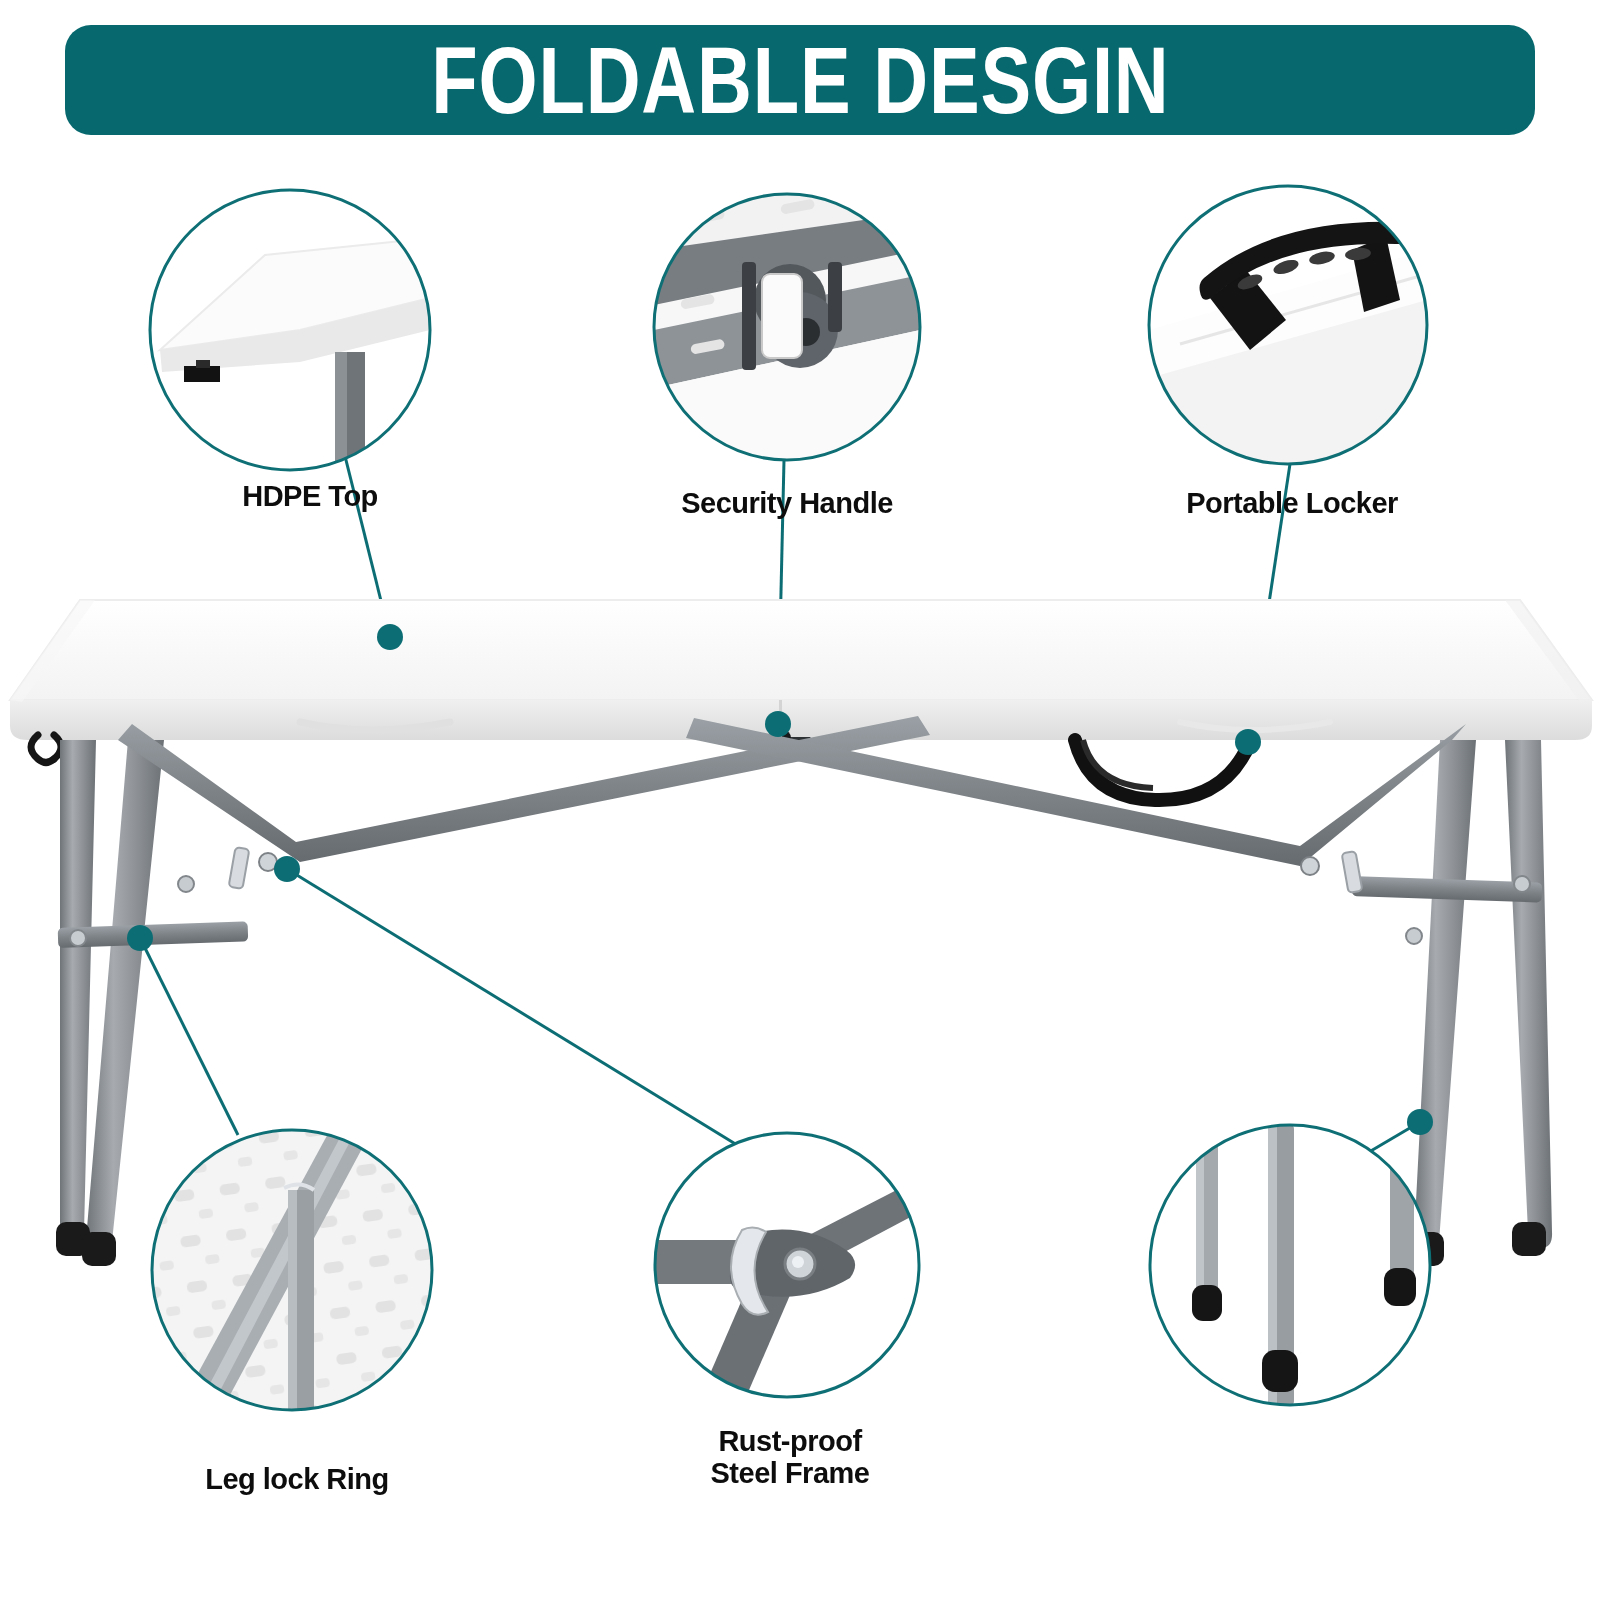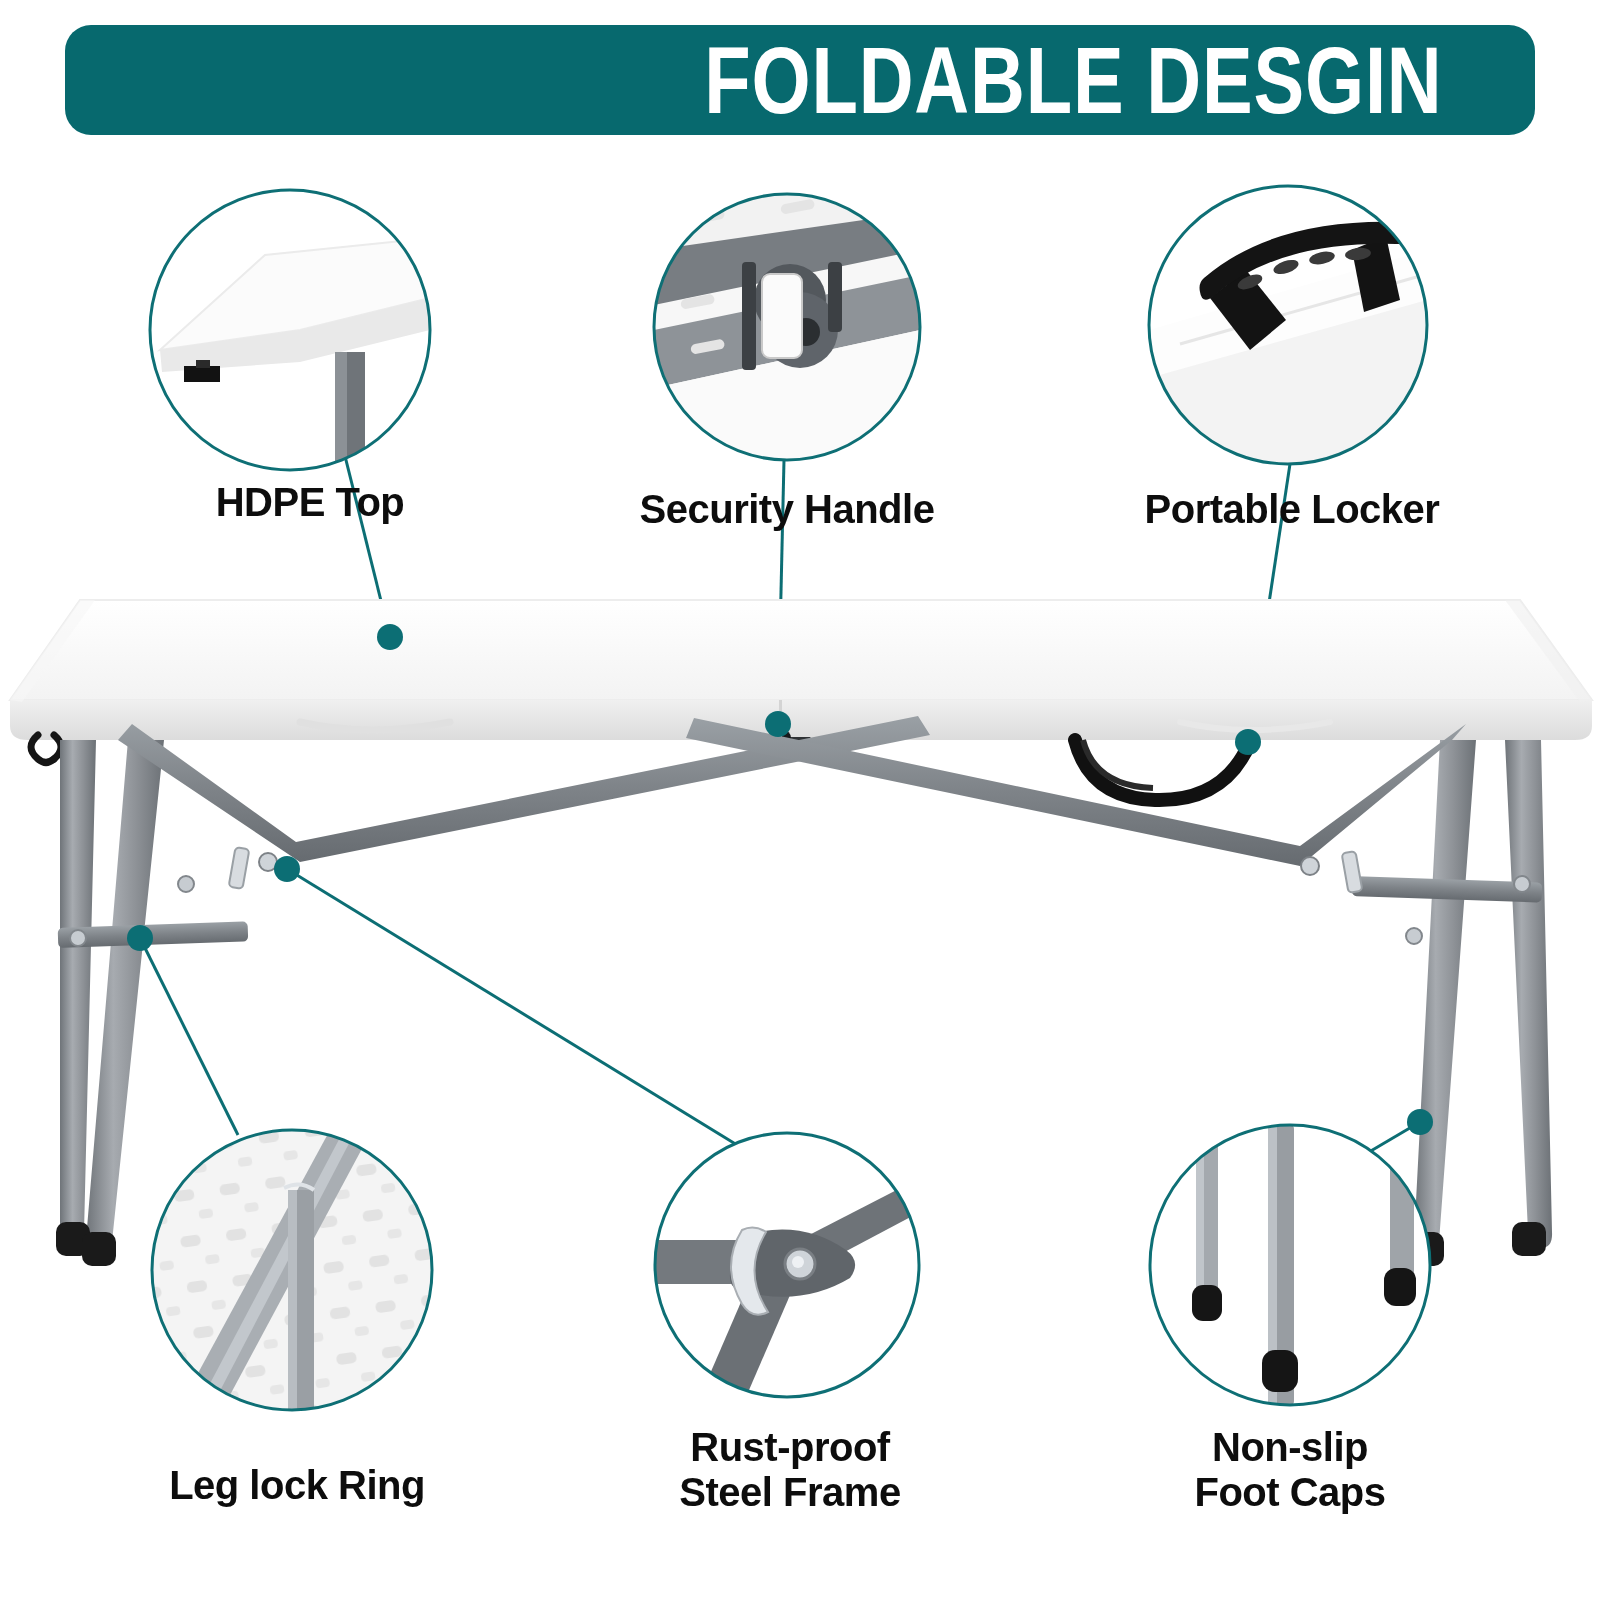--- a/index.html
+++ b/index.html
@@ -10,40 +10,40 @@
     overflow:hidden;
     position:relative;
   }
   .stage{position:absolute;left:0;top:0;width:1600px;height:1600px;}
 
   
   .banner{
     position:absolute;left:65px;top:25px;width:1470px;height:110px;
     background:var(--teal,#07696e);
     border-radius:26px;
-    display:flex;align-items:center;justify-content:flex-end;
+    display:flex;align-items:center;justify-content:center;
   }
   .banner-text{
     color:#ffffff;
     font-size:95px;
     font-weight:bold;
     letter-spacing:1px;
     line-height:1;
     transform:scaleX(0.80);
     transform-origin:center center;
     white-space:nowrap;
     font-family:"Liberation Sans", sans-serif;
   }
 
   
   .label{
     position:absolute;
     font-weight:bold;
     color:#0d0d0d;
-    font-size:40px;
+    font-size:29px;
     line-height:1.12;
     text-align:center;
     white-space:pre-line;
     letter-spacing:-0.5px;
   }
 
   
   svg.overlay{position:absolute;left:0;top:0;width:1600px;height:1600px;}
 </style>
 </head>
@@ -327,16 +327,14 @@
 
   <div class="label" style="left:582px;top:487px;width:410px;">Security Handle</div>
 
   <div class="label" style="left:1082px;top:487px;width:420px;">Portable Locker</div>
 
   <div class="label" style="left:122px;top:1430px;width:350px;margin-top:33px;">Leg lock Ring</div>
 
   <div class="label" style="left:620px;top:1425px;width:340px;">Rust-proof
 Steel Frame</div>
 
-  <div class="label" style="left:1120px;top:1425px;width:340px;">Non-slip
-Foot Caps</div>
 
 </div>
 
 </body></html>

